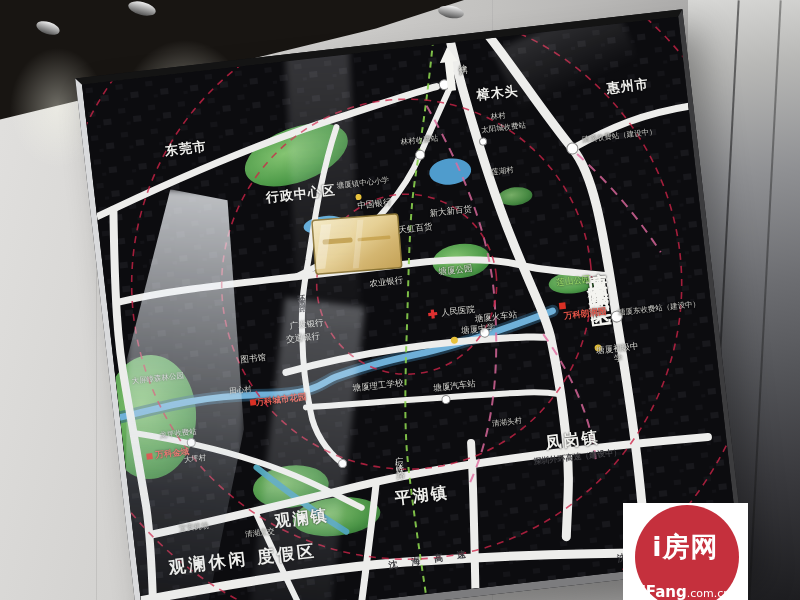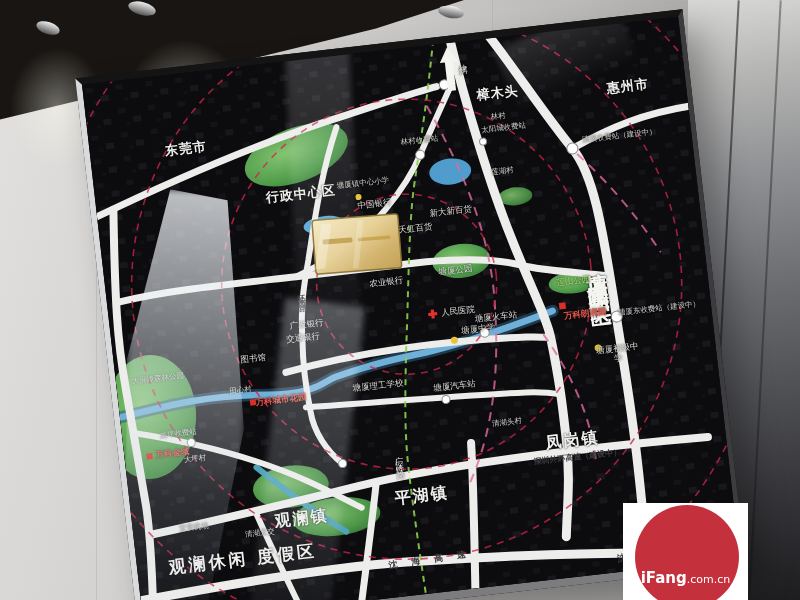--- a/index.html
+++ b/index.html
@@ -50,21 +50,21 @@
     background:linear-gradient(180deg,rgba(240,244,250,.8),rgba(220,228,238,.15))}
   #glare3{left:196px;top:-10px;width:64px;height:280px;transform:rotate(4deg);opacity:.20;
     background:linear-gradient(180deg,rgba(250,250,255,.9),rgba(250,250,255,.1))}
   #glare4{left:420px;top:-8px;width:130px;height:70px;transform:rotate(-18deg);opacity:.14;
     background:linear-gradient(180deg,#fff,rgba(255,255,255,0))}
   
   #wm{position:absolute;left:623px;top:503px;width:125px;height:97px;background:#fff;overflow:hidden}
   #wm-circle{position:absolute;left:12px;top:2px;width:104px;height:104px;border-radius:50%;background:#c5303d}
   #wm-title{position:absolute;left:0;top:26px;width:100%;text-align:center;color:#fff;
     font-size:27px;font-weight:bold;letter-spacing:1px}
-  #wm-site{position:absolute;left:0;top:66px;width:100%;text-align:center;color:#fff;font-size:11px}
+  #wm-site{position:absolute;left:0;top:80px;width:100%;text-align:center;color:#fff;font-size:11px}
   #wm-site b{font-size:15px;font-weight:bold}
 </style>
 </head>
 <body>
 
 <div id="scene">
 
   <div class="seam" style="left:96px"></div>
   <div class="seam" style="left:244px"></div>
   <div class="seam" style="left:492px;opacity:.6"></div>
@@ -250,16 +250,17 @@
 
       <div class="glare" id="glare1"></div>
       <div class="glare" id="glare2"></div>
       <div class="glare" id="glare3"></div>
       <div class="glare" id="glare4"></div>
     </div>
   </div>
 
   <div id="wm">
     <div id="wm-circle"></div>
+    <div id="wm-title">i房网</div>
     <div id="wm-site"><b>iFang</b><span>.com.cn</span></div>
   </div>
 
 </div>
 
 </body></html>

